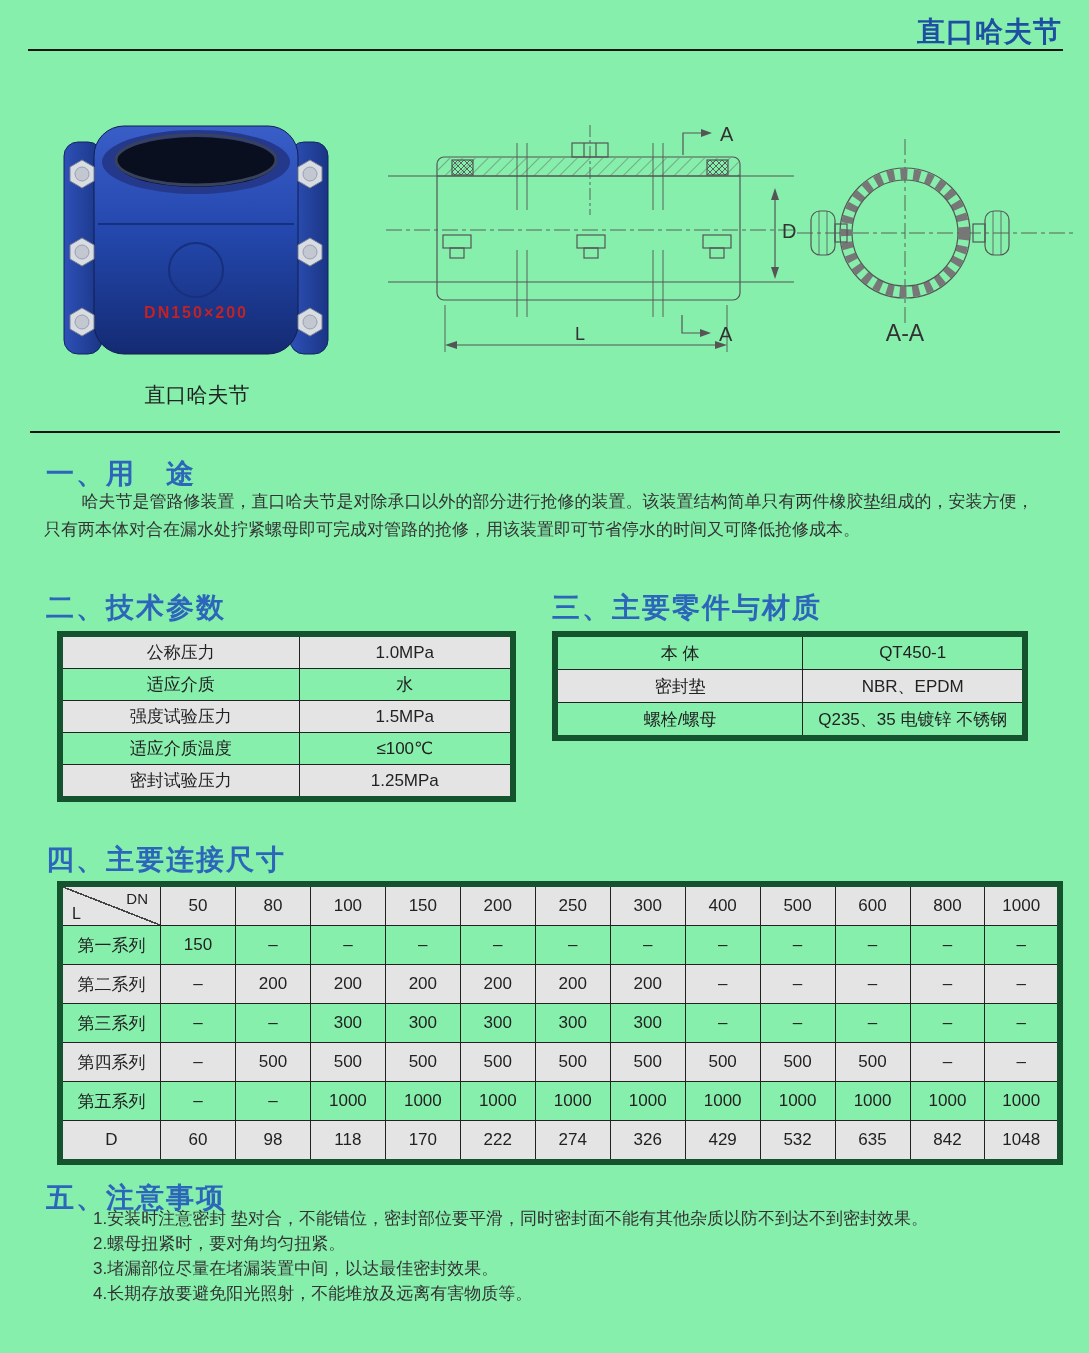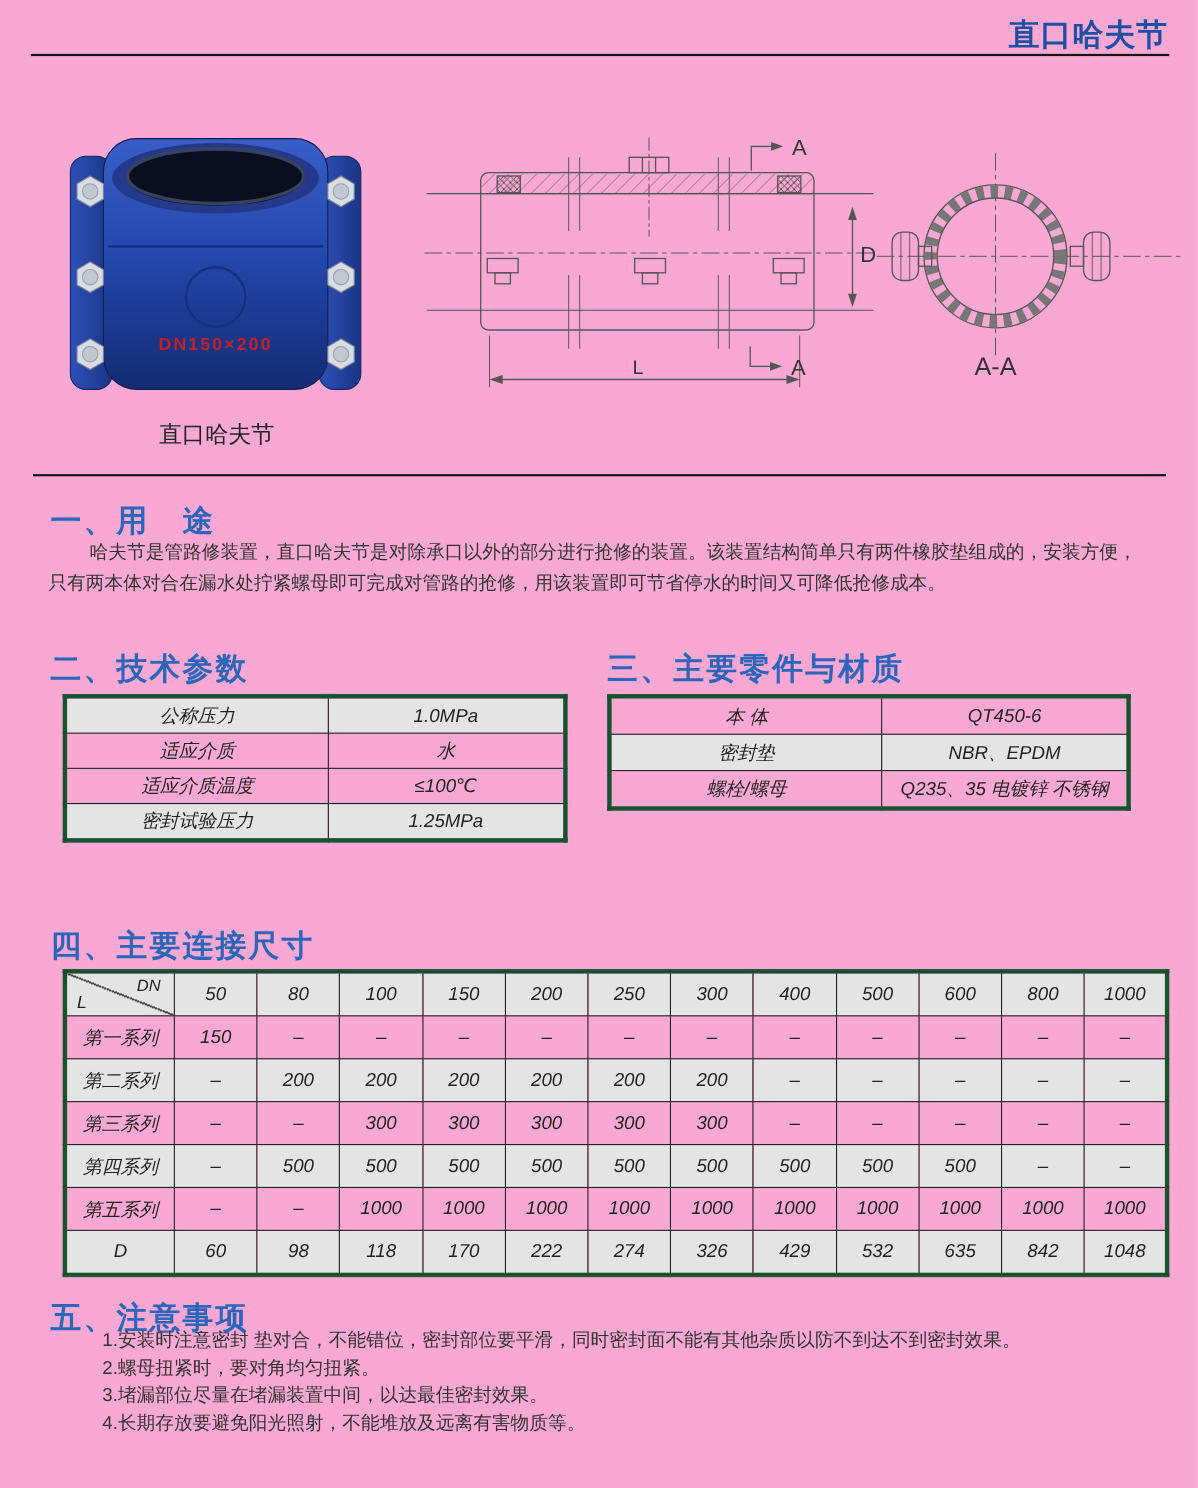--- a/index.html
+++ b/index.html
@@ -1,17 +1,17 @@
 <!DOCTYPE html>
 <html><head>
 <meta charset="utf-8">
 <style>
   html,body { margin:0; padding:0; background:#fff; }
   .page {
-    position:relative; width:1089px; height:1353px; background:#f9a8d4;
+    position:relative; width:1089px; height:1353px; background:#86efac;
     font-family:"Liberation Sans","DejaVu Sans",sans-serif; color:#333;
     overflow:hidden;
   }
   .doc-title {
     position:absolute; top:13px; right:27px;
     font-size:28px; font-weight:bold; color:#1d4fa3; letter-spacing:1px;
   }
   .rule-top { position:absolute; left:28px; right:26px; top:49px; height:2px; background:#151515; }
   .rule-mid { position:absolute; left:30px; right:29px; top:431px; height:2px; background:#151515; }
 
@@ -20,21 +20,21 @@
   #st2 { left:46px; top:589px; }
   #st3 { left:552px; top:589px; }
   #st4 { left:46px; top:841px; }
   #st5 { left:46px; top:1179px; }
 
   .usage-para {
     position:absolute; left:44px; top:488px; width:995px;
     font-size:17px; line-height:28px; text-indent:2.2em; color:#333;
   }
 
-  table { border-collapse:collapse; position:absolute; table-layout:fixed; border:4px solid #14532d;font-style:italic; }
+  table { border-collapse:collapse; position:absolute; table-layout:fixed; border:6px solid #14532d; }
   td,th { border:1px solid #222; text-align:center; font-size:17px; font-weight:normal; padding:0; color:#222; overflow:hidden; }
   .shade { background:#e4e4e4; }
 
   .t2 { left:57px; top:631px; width:459px; }
   .t2 td { height:31px; }
   .t2 .c0 { width:52%; }
 
   .t3 { left:552px; top:631px; width:476px; }
   .t3 td { height:32px; }
   .t3 .c0 { width:52%; }
@@ -214,37 +214,41 @@
   <table class="t2">
       <tbody id="tech-body">
         <tr class="shade">
           <td class="c0">公称压力</td>
           <td>1.0MPa</td>
         </tr>
         <tr>
           <td class="c0">适应介质</td>
           <td>水</td>
         </tr>
+        <tr class="shade">
+          <td class="c0">强度试验压力</td>
+          <td>1.5MPa</td>
+        </tr>
         <tr>
           <td class="c0">适应介质温度</td>
           <td>≤100℃</td>
         </tr>
         <tr class="shade">
           <td class="c0">密封试验压力</td>
           <td>1.25MPa</td>
         </tr>
       </tbody>
     </table>
 
   <div class="section-title" id="st3">三、主要零件与材质</div>
   <table class="t3">
       <tbody id="parts-body">
         <tr>
           <td class="c0">本 体</td>
-          <td>QT450-6</td>
+          <td>QT450-1</td>
         </tr>
         <tr class="shade">
           <td class="c0">密封垫</td>
           <td>NBR、EPDM</td>
         </tr>
         <tr>
           <td class="c0">螺栓/螺母</td>
           <td>Q235、35 电镀锌 不锈钢</td>
         </tr>
       </tbody>

